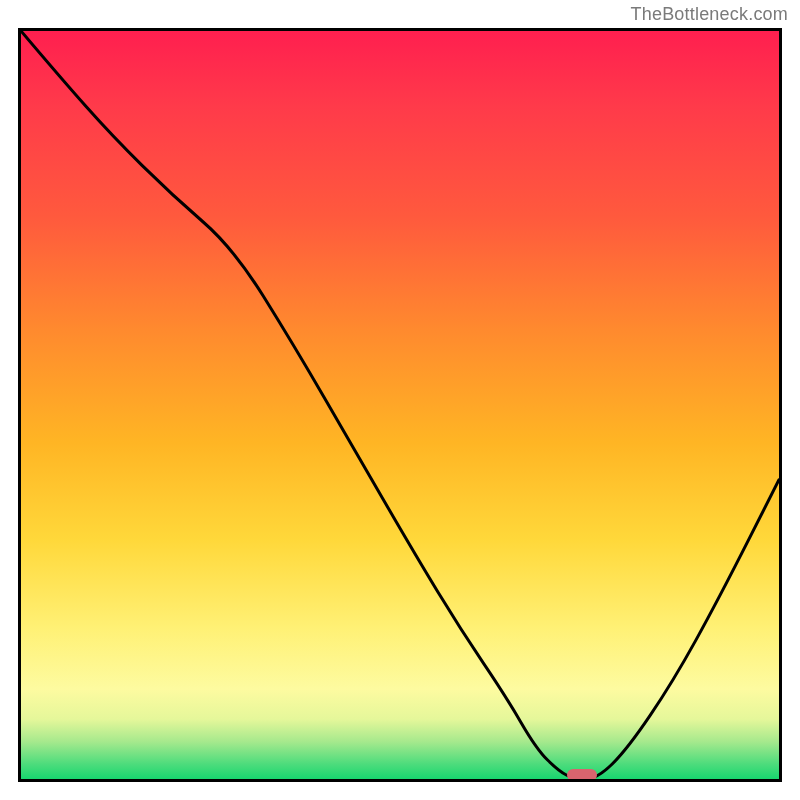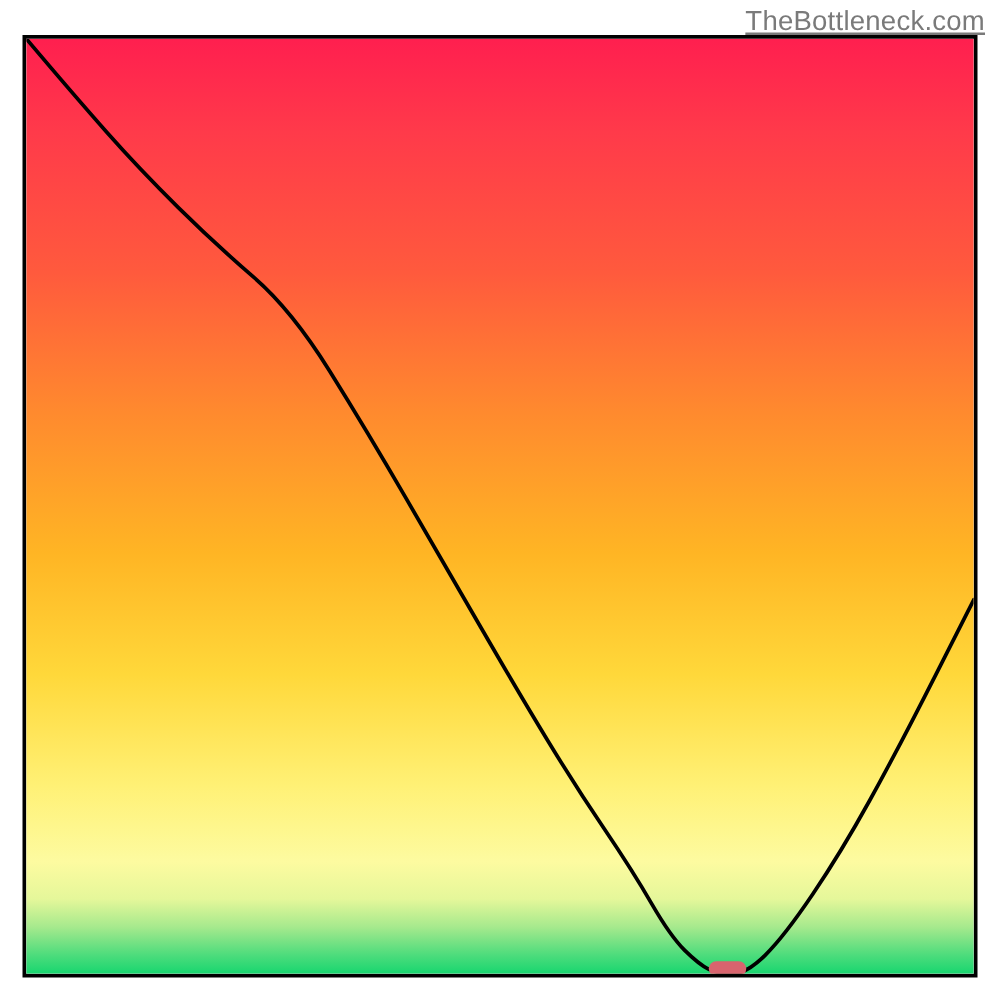--- a/index.html
+++ b/index.html
@@ -13,25 +13,24 @@
   .wrap {
     position: relative;
     width: 800px;
     height: 800px;
   }
   .watermark {
     position: absolute;
     top: 4px;
     right: 12px;
     color: #7a7a7a;
-    font-size: 22px;
+    font-size: 18px;
     font-weight: 500;
     letter-spacing: 0.2px;
     z-index: 10;
-    text-decoration: underline;
   }
   .plot-frame {
     position: absolute;
     left: 18px;
     top: 28px;
     width: 764px;
     height: 754px;
     border: 3px solid #000;
     box-sizing: border-box;
     overflow: hidden;

